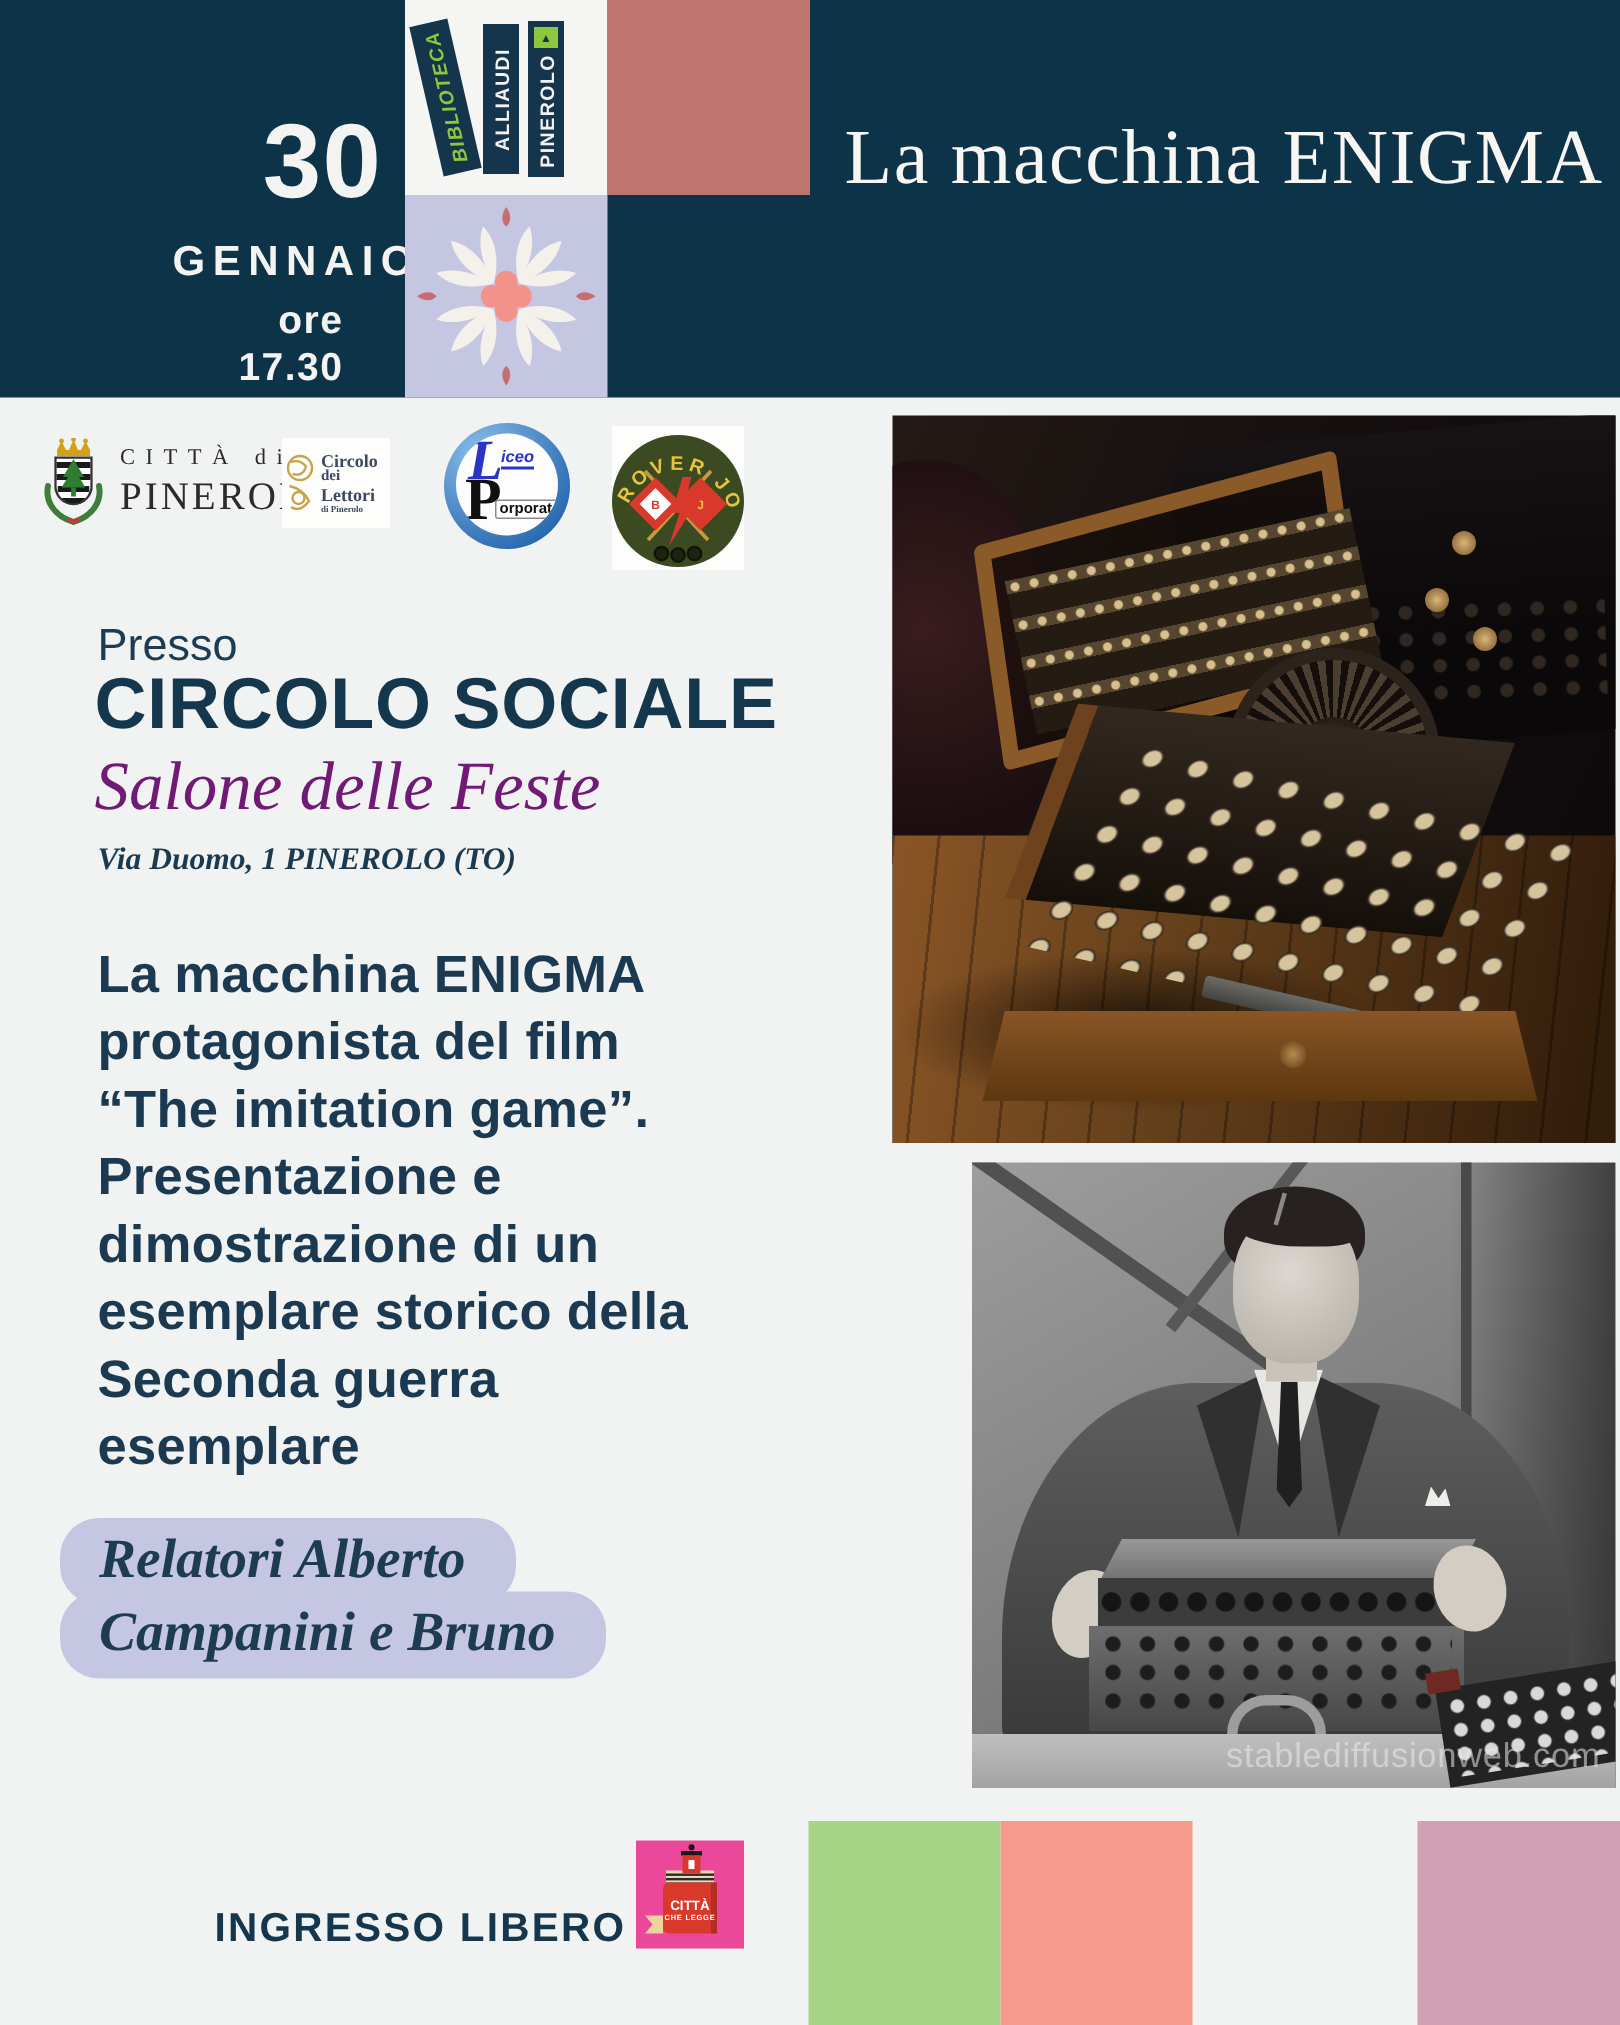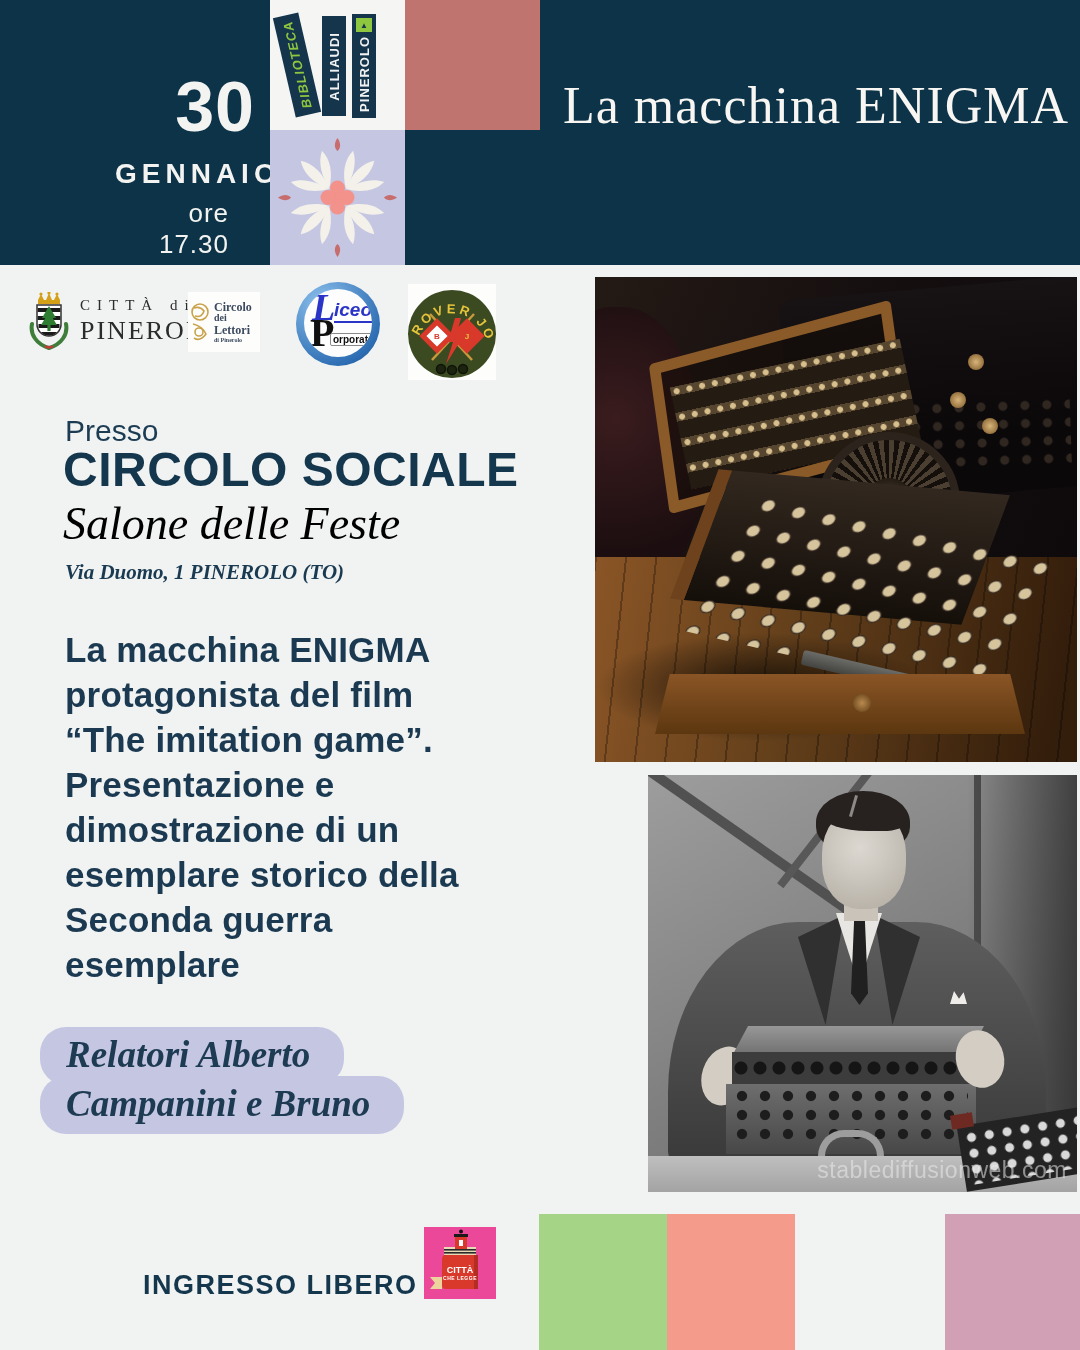--- a/index.html
+++ b/index.html
@@ -8,21 +8,21 @@
     position:relative; width:1080px; height:1350px; margin:0 auto;
     background:#f1f3f2; overflow:hidden;
     font-family:"Liberation Sans", sans-serif; color:#16374f;
   }
 
   
   .header-band { position:absolute; left:0; top:0; width:1080px; height:265px; background:#0d3348; }
   .date-block { position:absolute; left:95px; top:72px; width:140px; text-align:right; color:#f3f4f1;margin-left:20px; }
   .date-day   { font-size:70px; font-weight:700; line-height:1; letter-spacing:1px; }
   .date-month { font-size:28px; font-weight:700; letter-spacing:5px; margin-top:16px; }
-  .date-time  { font-size:26px; font-weight:400; margin-top:8px; padding-right:26px; letter-spacing:1px; }
+  .date-time  { font-size:26px; font-weight:700; margin-top:8px; padding-right:26px; letter-spacing:1px; }
 
   .sq { position:absolute; }
   .sq-library  { left:270px; top:0;     width:135px; height:130px; background:#f5f6f4; }
   .sq-rose     { left:405px; top:0;     width:135px; height:130px; background:#bf7470; }
   .sq-lavender { left:270px; top:130px; width:135px; height:135px; background:#c5c6e2; }
 
   .poster-title {
     position:absolute; left:563px; top:76px; width:480px;
     font-family:"Liberation Serif", serif; font-weight:400;
     font-size:52px; color:#f7f6f2; letter-spacing:1px; white-space:nowrap;
@@ -49,46 +49,46 @@
   .logo-circolo { position:absolute; left:188px; top:292px; width:72px; height:60px; background:#fdfdfc; display:flex; align-items:center; padding:2px; }
   .circolo-text { font-family:"Liberation Serif", serif; color:#3c4a60; line-height:1.02; margin-left:2px; }
   .circolo-l1, .circolo-l3 { font-size:12px; font-weight:700; }
   .circolo-l2 { font-size:10px; font-weight:700; }
   .circolo-l4 { font-size:6px; font-weight:700; margin-top:1px; }
 
   .logo-liceo { position:absolute; left:296px; top:282px; width:84px; height:84px; border-radius:50%;
     background:radial-gradient(circle at 30% 25%, #8cc0ec, #2d6db3 75%, #1b4f8c); }
   .liceo-inner { position:absolute; left:8px; top:7px; width:68px; height:68px; border-radius:50%; background:#fdfdfd; overflow:hidden; }
   .liceo-L { position:absolute; left:8px; top:-4px; font-family:"Liberation Serif", serif; font-style:italic; font-weight:700; font-size:38px; color:#2a35c8; }
-  .liceo-iceo { position:absolute; left:30px; top:10px; font-size:19px; font-weight:700; font-style:italic; color:#2a35c8; border-bottom:2px solid #2a35c8; }
+  .liceo-iceo { position:absolute; left:30px; top:10px; font-size:11px; font-weight:700; font-style:italic; color:#2a35c8; border-bottom:2px solid #2a35c8; }
   .liceo-P { position:absolute; left:6px; top:20px; font-family:"Liberation Serif", serif; font-weight:700; font-size:40px; color:#101010; }
   .liceo-orporato { position:absolute; left:26px; top:44px; font-size:10px; font-weight:700; color:#101010; background:#fff; border:1px solid #8a8a8a; padding:0 2px; border-radius:2px; }
 
   .logo-rover { position:absolute; left:408px; top:284px; width:88px; height:96px; background:#fdfdfc; }
 
   .logo-img-svg { display:block; }
 
   
   .venue-presso  { position:absolute; left:65px; top:414px; font-size:30px; font-weight:500; color:#1c3c53; }
   .venue-name    { position:absolute; left:63px; top:442px; font-size:48px; font-weight:700; letter-spacing:0.5px; color:#14374e; }
-  .venue-hall    { position:absolute; left:63px; top:497px; font-family:"Liberation Serif", serif; font-style:italic; font-size:46px; color:#000000; }
+  .venue-hall    { position:absolute; left:63px; top:497px; font-family:"Liberation Serif", serif; font-style:italic; font-size:46px; color:#701a75; }
   .venue-address { position:absolute; left:65px; top:560px; font-family:"Liberation Serif", serif; font-style:italic; font-weight:700; font-size:21px; color:#1a3a52; }
 
   
   .description { position:absolute; left:65px; top:627px; width:510px; font-size:35px; font-weight:700; line-height:45px; color:#1b3a52; letter-spacing:0.2px; }
 
   
   .speakers { position:absolute; left:40px; top:1012px; }
   .speaker-line {
     width:fit-content; background:#c5c6e2; border-radius:26px;
     padding:0 34px 0 26px; height:58px; line-height:56px; margin-top:-9px;
     font-family:"Liberation Serif", serif; font-style:italic; font-weight:700;
     font-size:37px; color:#1d3b52;
   }
-  .speaker-line:first-child { margin-top:15px; }
+  .speaker-line:first-child { margin-top:0; }
 
   
   .entry-label { position:absolute; left:143px; top:1270px; font-size:27px; font-weight:700; letter-spacing:1.5px; color:#14374e; }
   .logo-lettura { position:absolute; left:424px; top:1227px; width:72px; height:72px; background:#ec4899; }
   .sq-green  { left:539px; top:1214px; width:128px; height:136px; background:#a6d487; }
   .sq-salmon { left:667px; top:1214px; width:128px; height:136px; background:#f59b8c; }
   .sq-mauve  { left:945px; top:1214px; width:135px; height:136px; background:#d1a0b5; }
 
   
   .photo { position:absolute; overflow:hidden; }

